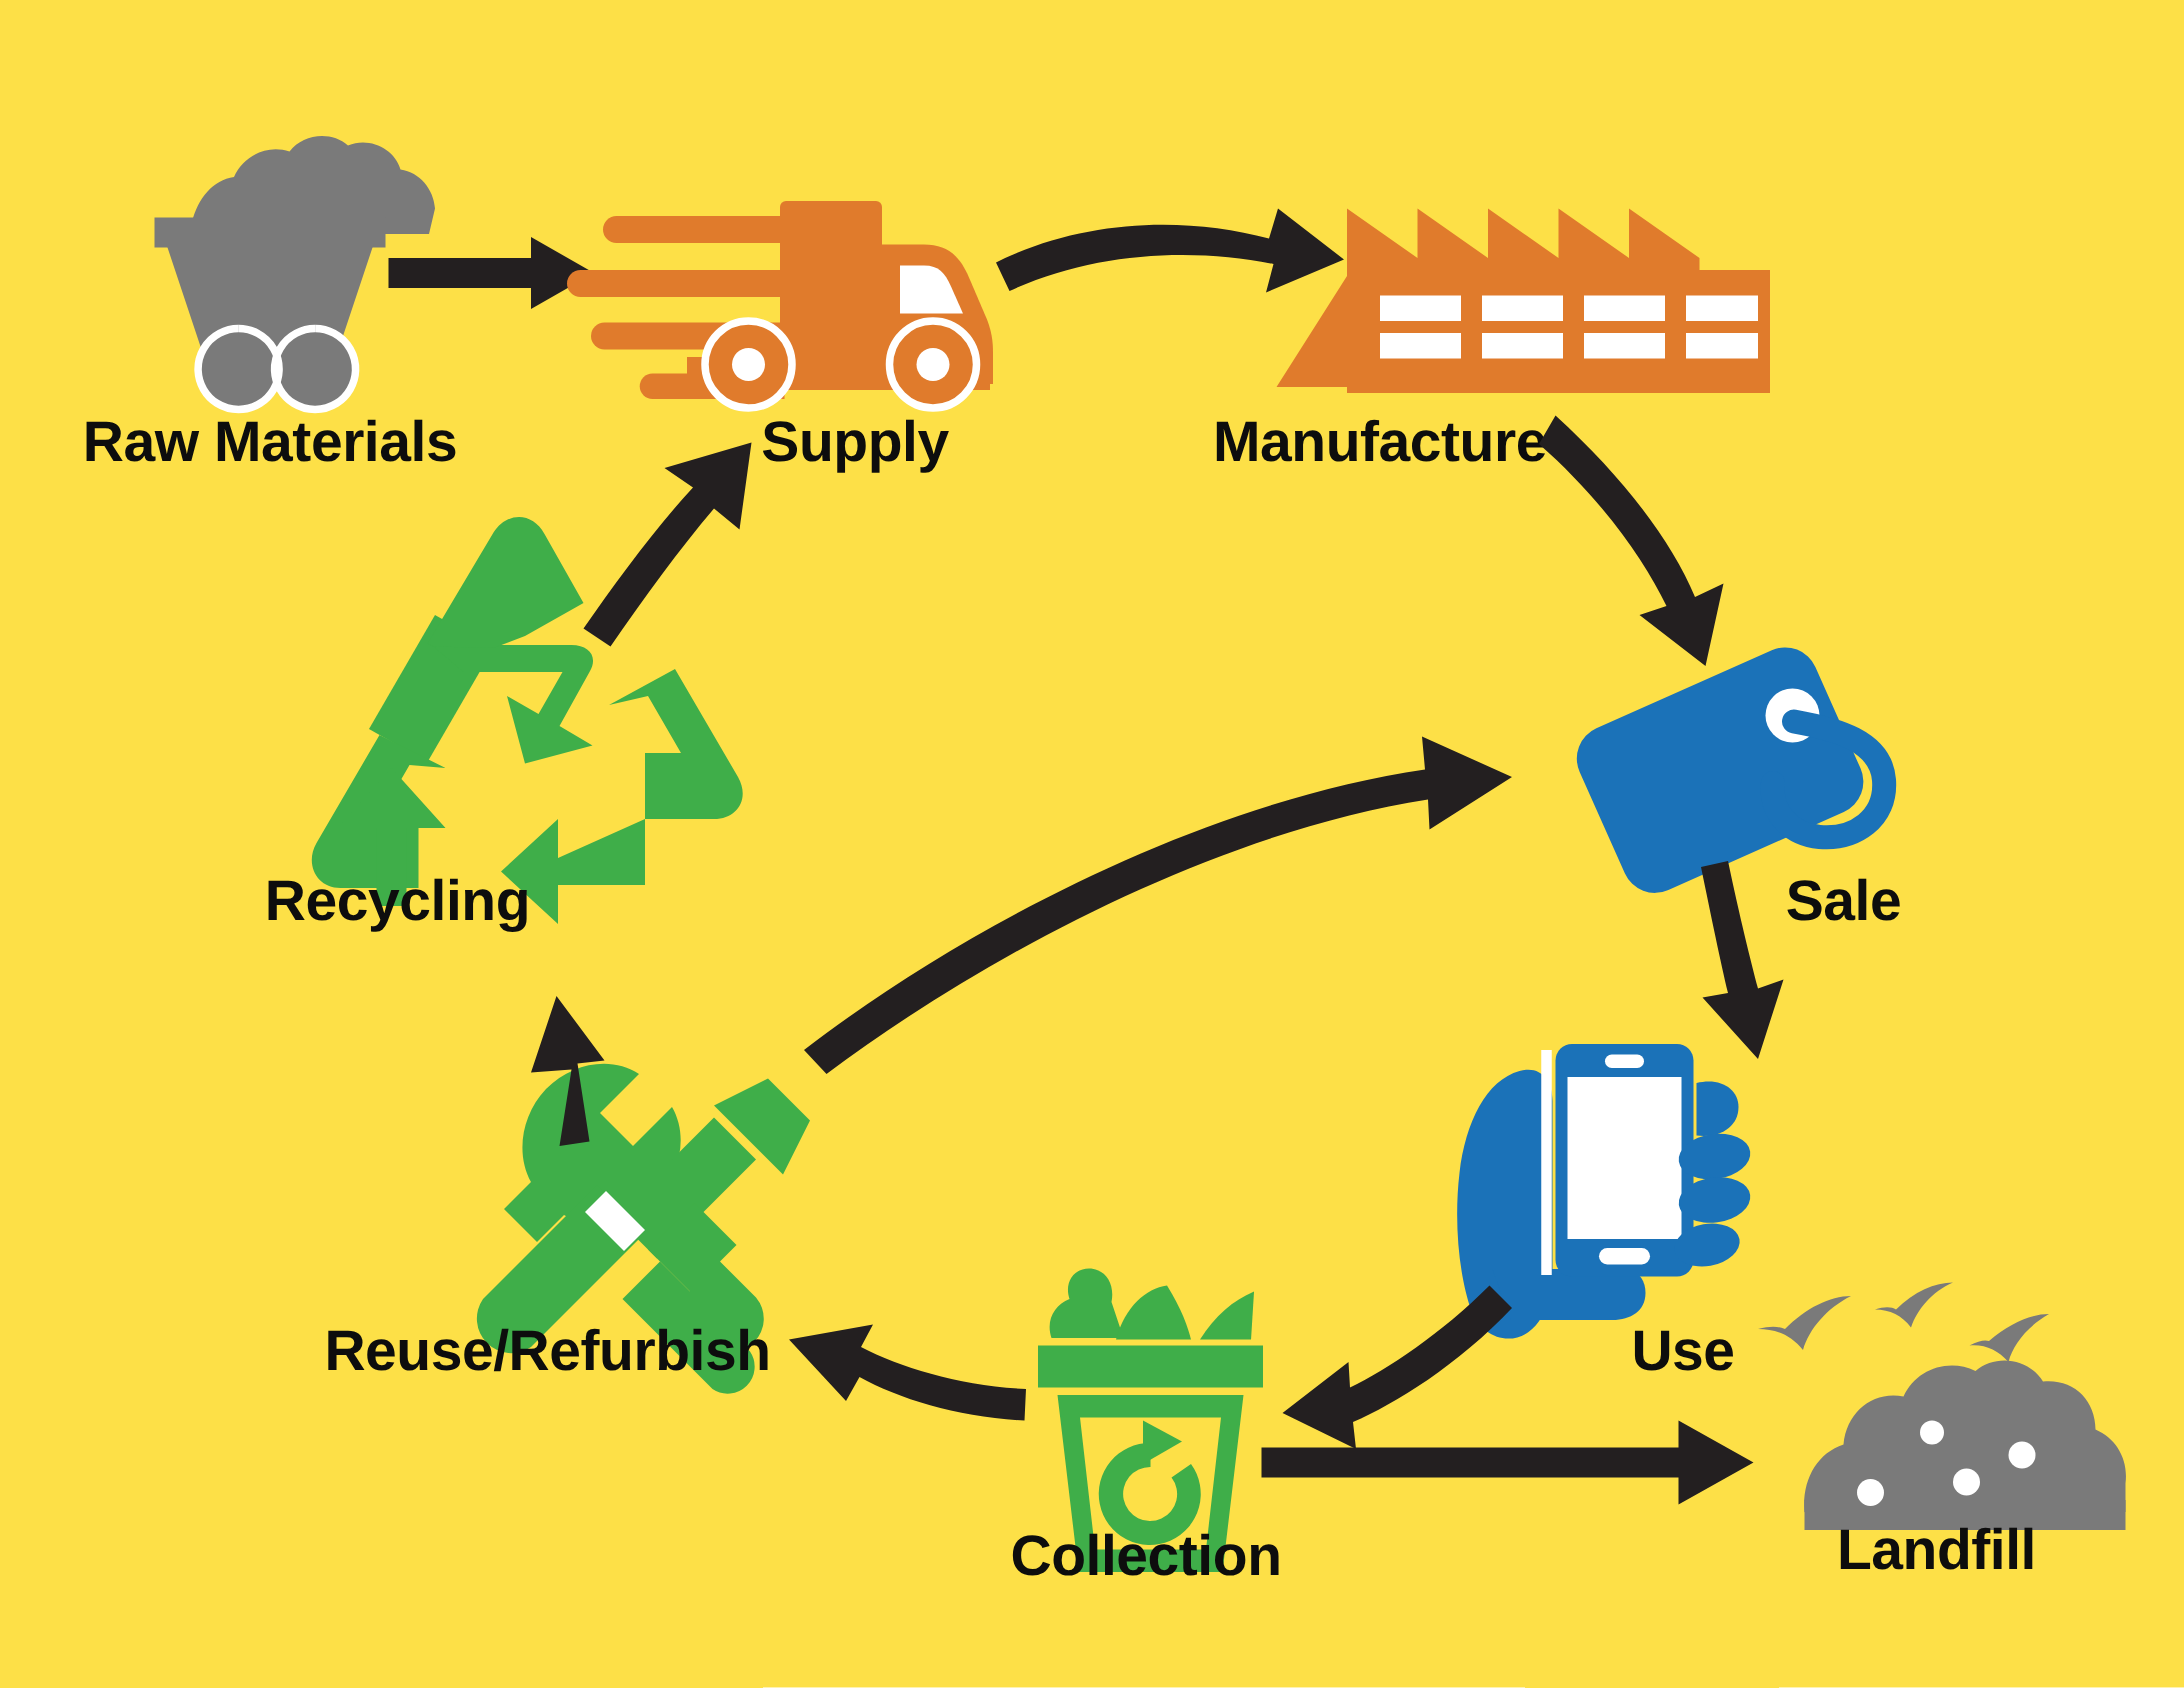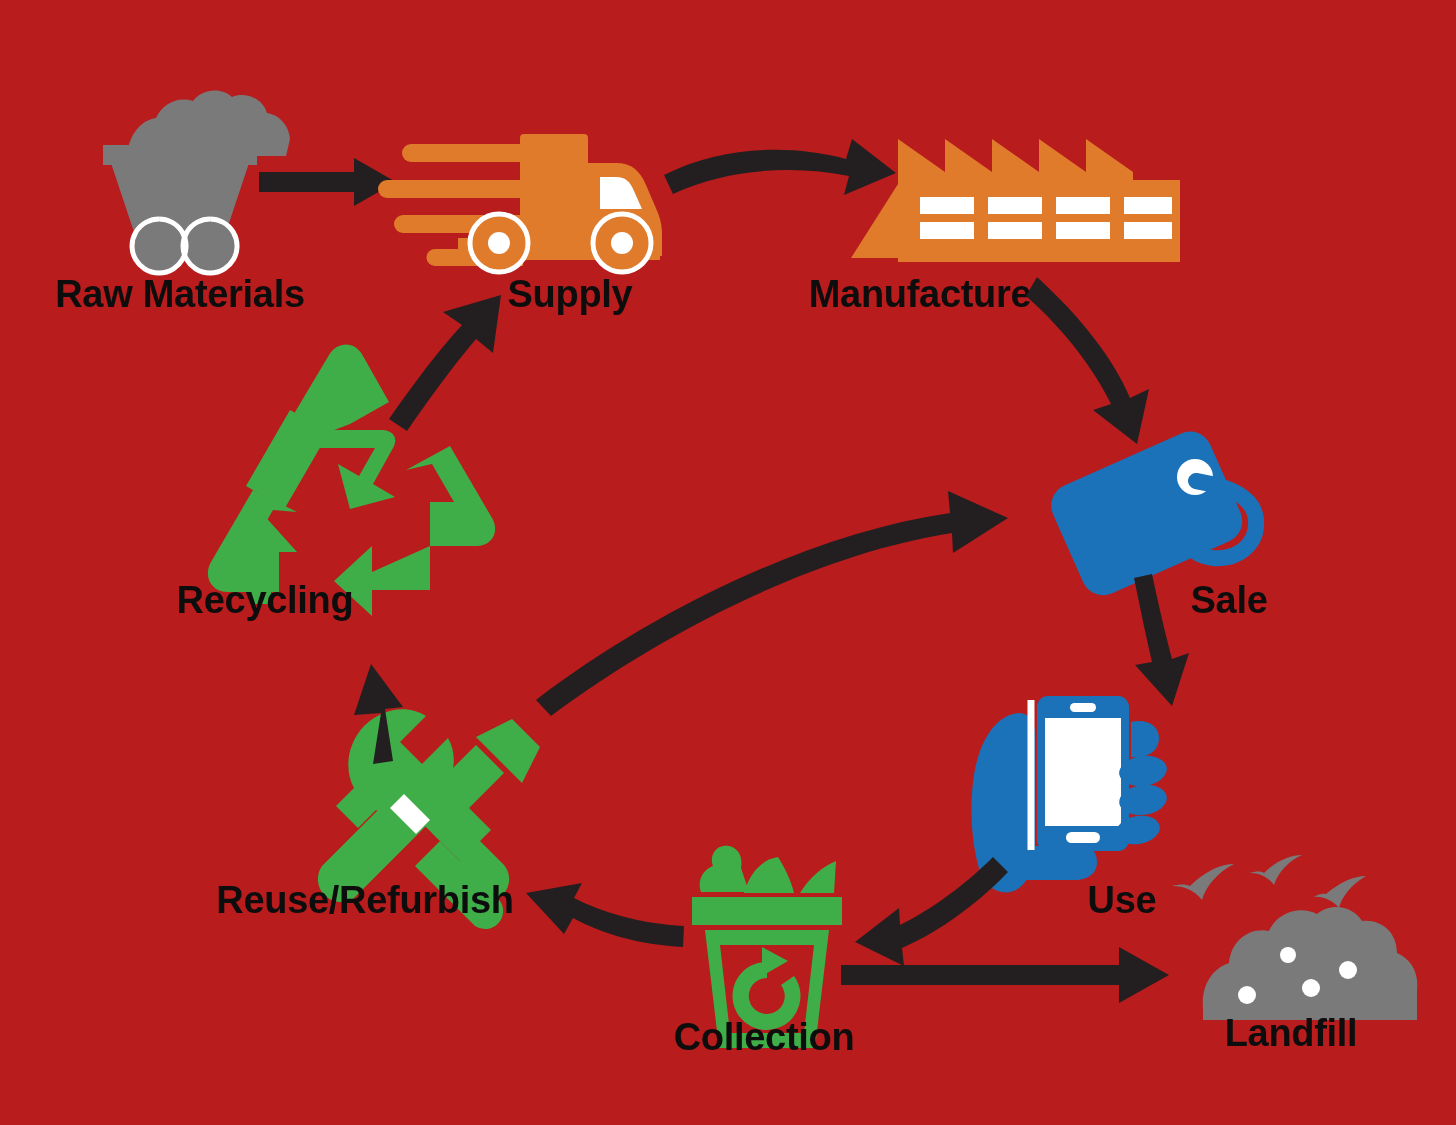--- a/index.html
+++ b/index.html
@@ -8,21 +8,21 @@
     padding: 0;
     background: #ffffff;
   }
   body {
     font-family: "Liberation Sans", sans-serif;
   }
   #stage {
     position: relative;
     width: 1456px;
     height: 1125px;
-    background: #b91c1c;
+    background: #fde047;
     overflow: hidden;
   }
   #diagram-svg {
     position: absolute;
     left: 0;
     top: 0;
     width: 1456px;
     height: 1125px;
     display: block;
   }

